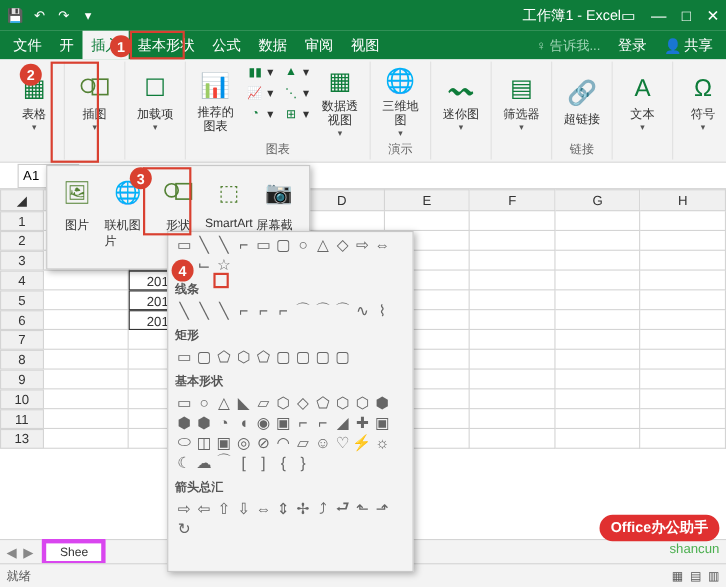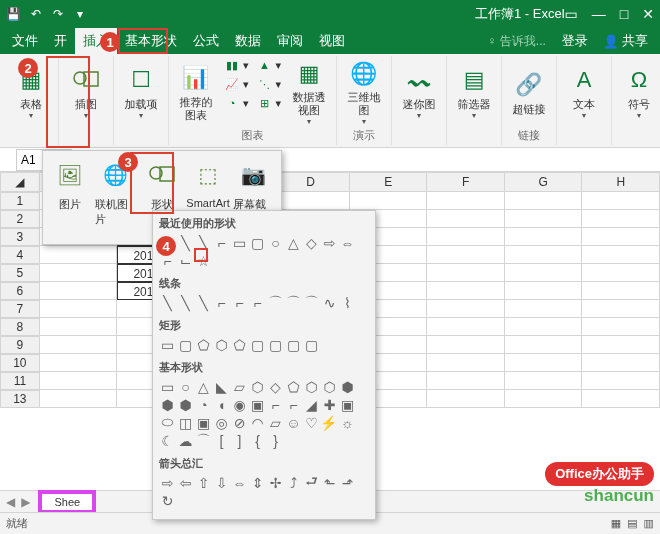--- a/index.html
+++ b/index.html
@@ -48,21 +48,21 @@
 .shapes-panel .sect{padding:2px 6px}
 .shapes-panel .stitle{font-size:11px;color:#555;font-weight:bold;padding:3px 0}
 .shapes-panel .icons{display:flex;flex-wrap:wrap;gap:1px}
 .shapes-panel .sh{width:17px;height:17px;display:flex;align-items:center;justify-content:center;font-size:14px;color:#666;cursor:pointer}
 .statusbar{position:absolute;left:0;bottom:0;right:0;height:22px;background:#f3f3f3;border-top:1px solid #d4d4d4;display:flex;align-items:center;padding:0 6px;font-size:11px;color:#555}
 .statusbar .spacer{flex:1}
 .sheettabs{position:absolute;left:0;bottom:22px;right:0;height:22px;background:#f3f3f3;border-top:1px solid #d4d4d4;display:flex;align-items:center;padding:0 6px}
 .sheettab{padding:2px 12px;background:#fff;border:4px solid #d946ef;font-size:11px}
 .watermark{position:absolute;right:6px;bottom:28px;z-index:200}
 .wm-red{background:#e03030;color:#fff;padding:3px 10px;border-radius:12px;font-size:13px;font-weight:bold}
-.wm-green{color:#4caf50;font-size:17px;font-weight:bold;text-align:right}
+.wm-green{color:#4caf50;font-size:12px;font-weight:normal;text-align:right}
 svg{display:block}
 </style>
 </head>
 <body>
 
 <div class="titlebar">
   <div class="qat">
     <span>💾</span>
     <span>↶</span>
     <span>↷</span>
@@ -395,21 +395,20 @@
           <div class="cell"></div>
           <div class="cell"></div>
           <div class="cell"></div>
         </div>
       </div>
   </div>
 </div>
 
 <div class="shapes-panel">
   <div class="sect">
-    <div class="stitle">最近使用的形状</div>
     <div class="icons">
       <span class="sh">▭</span>
         <span class="sh">╲</span>
         <span class="sh">╲</span>
         <span class="sh">⌐</span>
         <span class="sh">▭</span>
         <span class="sh">▢</span>
         <span class="sh">○</span>
         <span class="sh">△</span>
         <span class="sh">◇</span>

